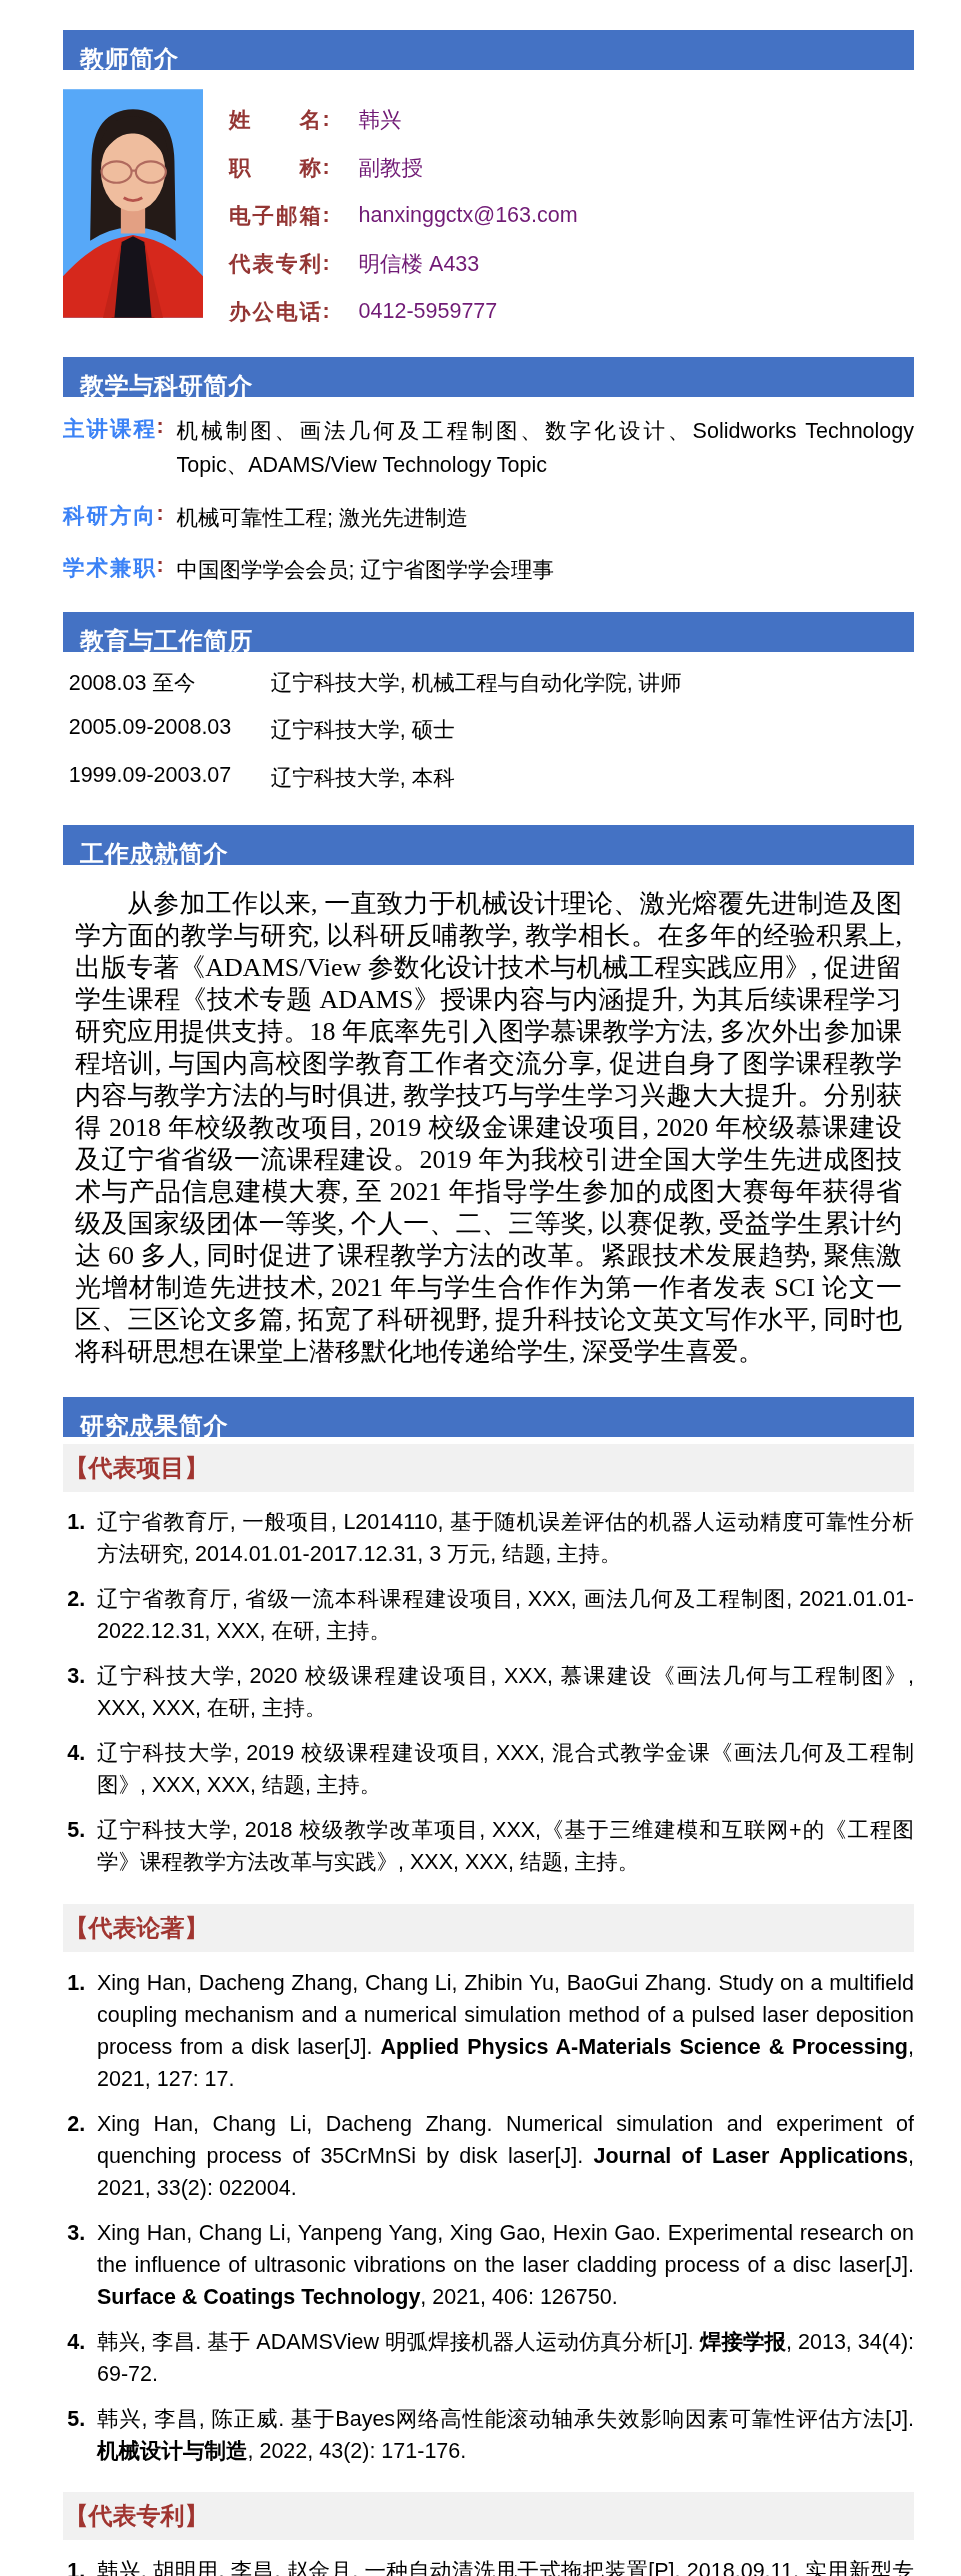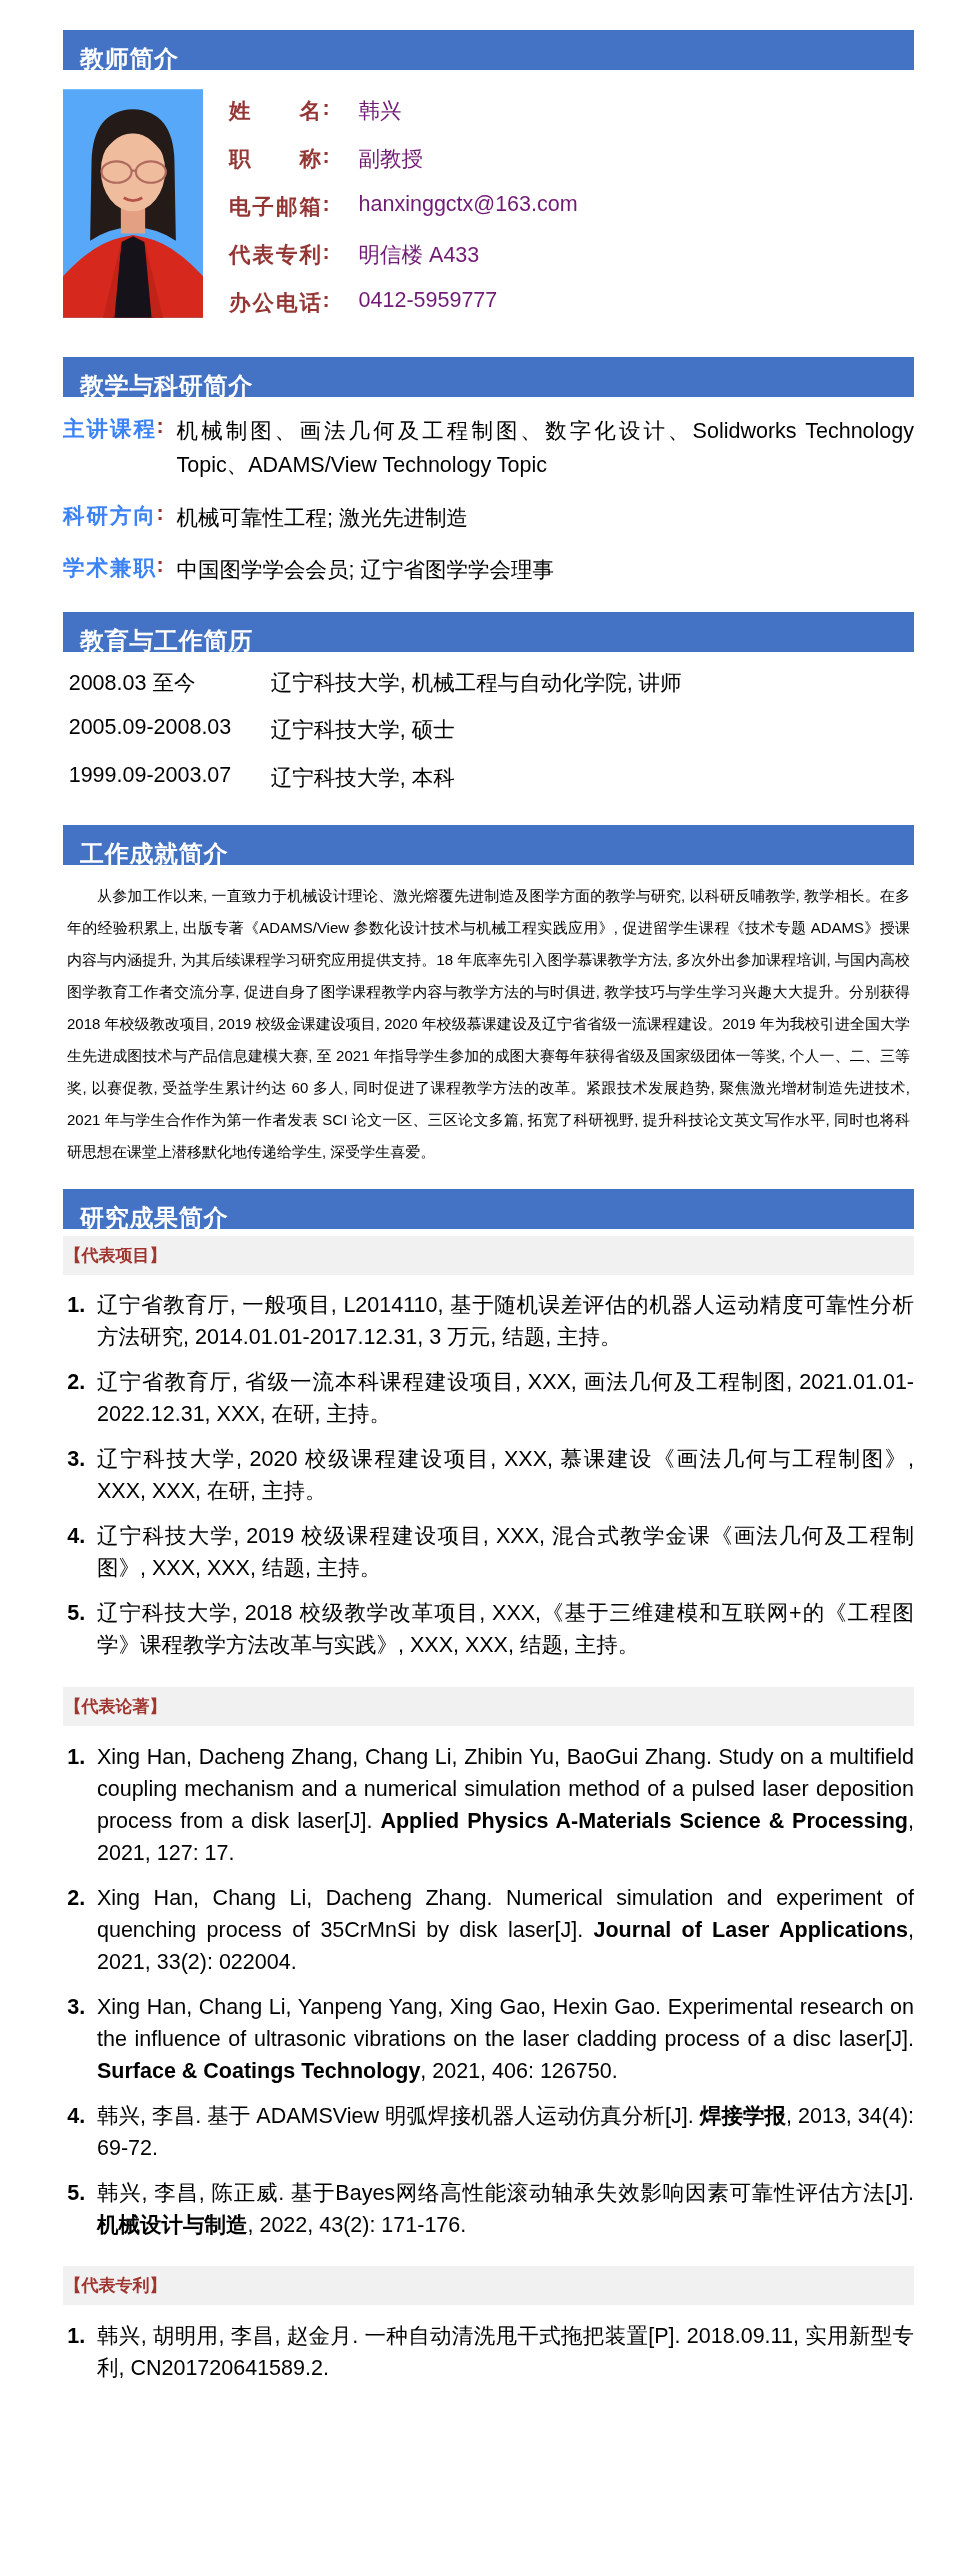--- a/index.html
+++ b/index.html
@@ -22,21 +22,21 @@
     line-height: 57px;
     padding-left: 17px;
     letter-spacing: 0.7px;
   }
 
   
   .profile { display: flex; padding: 18.6px 0 21.5px; }
   .photo-wrap { width: 140px; height: 229px; flex-shrink: 0; overflow: hidden; }
   .photo-wrap svg { display: block; width: 140px; height: 229px; }
   .fields { flex: 1; padding: 7.2px 0 0 26px; }
-  .frow { display: flex; align-items: flex-start; height: 48px; font-size: 21.5px; }
+  .frow { display: flex; align-items: center; height: 48px; font-size: 21.5px; }
   .flabel {
     display: inline-block; width: 92px;
     color: #943634; font-weight: 700;
     text-align: justify; text-align-last: justify;
   }
   .fcolon { color: #943634; font-weight: 700; margin: 0 29px 0 1.4px; }
   .fvalue { color: #701a75; }
 
   
   .teaching { padding: 17px 0 5.7px; }
@@ -51,30 +51,30 @@
 
   
   .education { padding: 15.8px 0 14.3px 5.7px; }
   .erow { display: flex; font-size: 21.5px; margin-bottom: 18.6px; }
   .eperiod { width: 202px; flex-shrink: 0; }
   .edetail { flex: 1; }
 
   
   .achievement { padding: 11.5px 0 17px; }
   .achievement p {
-    margin: 4px; font-size: 15px; line-height: 32px;
-    text-align: justify; text-indent: 2em;
+    margin: 12px; font-size: 26px; line-height: 32px;
+    text-align: justify; text-indent: 2em; font-family: Liberation Serif, serif;
   }
 
   
   .subhead {
     background: #F1F1F1;
     color: #A03530;
     font-weight: 700;
-    font-size: 17px;
+    font-size: 24px;
     padding: 7.9px 0 7.9px 1.4px;
     margin: 7.2px 0 11.5px;
   }
 
   
   .olist { padding: 2.9px 0 5.7px; }
   .item { display: flex; font-size: 21.5px; line-height: 32px; margin-bottom: 13px; }
   .num { flex-shrink: 0; width: 34px; font-weight: 700; padding-left: 4.3px; }
   .itext { flex: 1; text-align: justify; }
   .jname { font-weight: 700; margin-top: 44px; }

